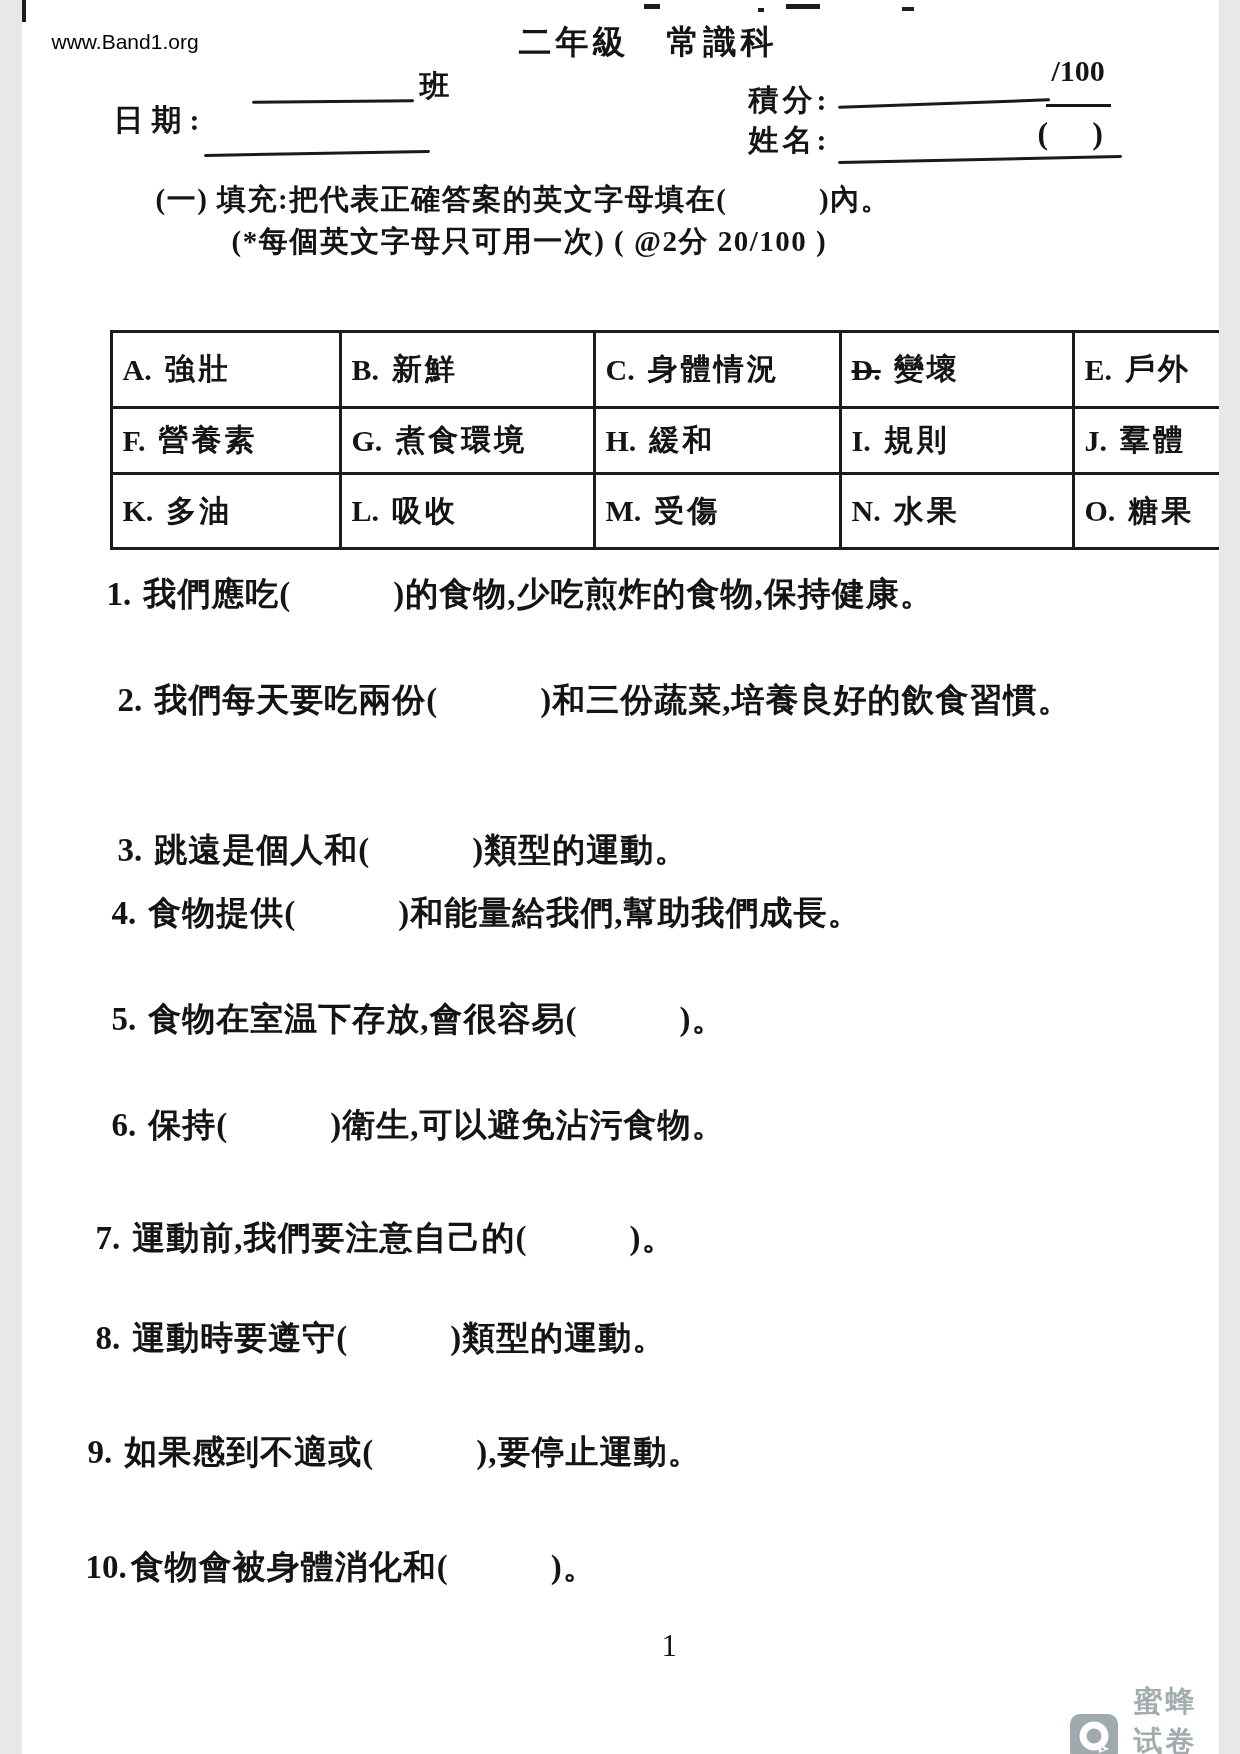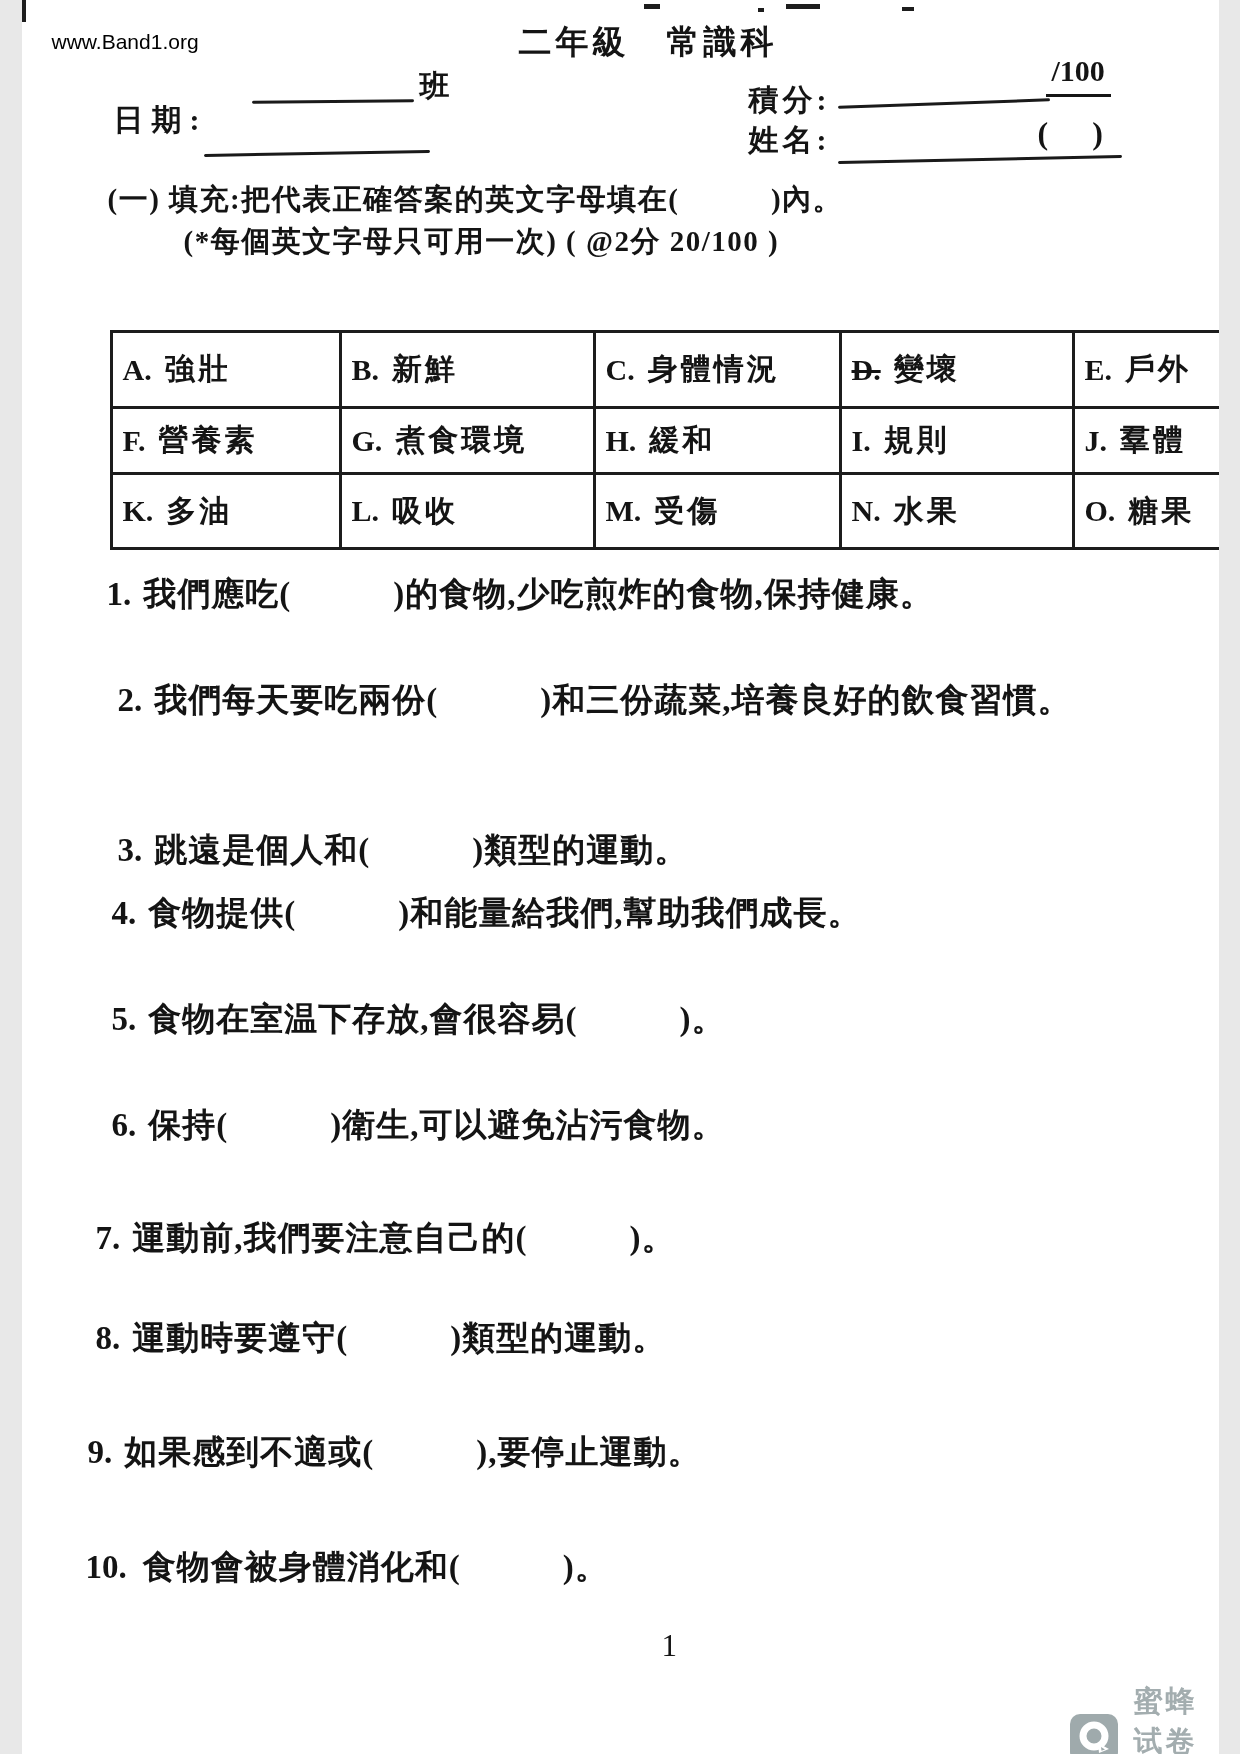--- a/index.html
+++ b/index.html
@@ -5,24 +5,24 @@
   html,body{margin:0;padding:0;background:#e8e8e8;}
   .page{
     position:relative;width:1197px;height:1754px;background:#ffffff;
     font-family:"Liberation Serif","DejaVu Serif",serif;color:#141414;
     overflow:hidden;margin:0 auto;
   }
   .abs{position:absolute;white-space:nowrap;}
   .site{font-family:"Liberation Sans","DejaVu Sans",sans-serif;font-size:21px;color:#000;}
   .title{font-size:33px;font-weight:700;letter-spacing:4px;}
   .hlabel{font-size:30px;letter-spacing:4px;font-weight:600;}
-  .score-total{font-size:30px;font-weight:600;border-bottom:3px solid #161616;padding:0 6px 6px 6px;}
+  .score-total{font-size:30px;font-weight:600;border-bottom:3px solid #161616;padding:0 6px 16px 6px;}
   .blank{position:absolute;height:3px;background:#1a1a1a;border-radius:2px;}
   .paren{font-size:32px;font-weight:600;letter-spacing:6px;}
-  .sec{font-size:29px;letter-spacing:1.5px;font-weight:600;}
+  .sec{font-size:29px;letter-spacing:1.5px;font-weight:600;margin-left:48px;}
   .opt-table{
     position:absolute;left:88px;top:330px;width:1152px;
     display:grid;grid-template-columns:229px 254px 246px 233px 1fr;
     grid-template-rows:76px 66px 72px;
     border:3px solid #1c1c1c;border-right:none;box-sizing:border-box;
   }
   .cell{
     display:flex;align-items:center;padding-left:10px;gap:13px;
     border-right:3px solid #1c1c1c;box-sizing:border-box;overflow:hidden;
   }
@@ -141,21 +141,21 @@
 
   <div class="q" style="left:85px;top:572px;"><span class="q-num">1.</span><span>我們應吃(　　　)的食物,少吃煎炸的食物,保持健康。</span></div>
   <div class="q" style="left:96px;top:678px;"><span class="q-num">2.</span><span>我們每天要吃兩份(　　　)和三份蔬菜,培養良好的飲食習慣。</span></div>
   <div class="q" style="left:96px;top:828px;"><span class="q-num">3.</span><span>跳遠是個人和(　　　)類型的運動。</span></div>
   <div class="q" style="left:90px;top:891px;"><span class="q-num">4.</span><span>食物提供(　　　)和能量給我們,幫助我們成長。</span></div>
   <div class="q" style="left:90px;top:997px;"><span class="q-num">5.</span><span>食物在室温下存放,會很容易(　　　)。</span></div>
   <div class="q" style="left:90px;top:1103px;"><span class="q-num">6.</span><span>保持(　　　)衛生,可以避免沾污食物。</span></div>
   <div class="q" style="left:74px;top:1216px;"><span class="q-num">7.</span><span>運動前,我們要注意自己的(　　　)。</span></div>
   <div class="q" style="left:74px;top:1316px;"><span class="q-num">8.</span><span>運動時要遵守(　　　)類型的運動。</span></div>
   <div class="q" style="left:66px;top:1430px;"><span class="q-num">9.</span><span>如果感到不適或(　　　),要停止運動。</span></div>
-  <div class="q" style="left:64px;top:1545px;"><span class="q-num" style="margin-right:16px;">10.</span><span>食物會被身體消化和(　　　)。</span></div>
+  <div class="q" style="left:64px;top:1545px;"><span class="q-num" style="margin-right:4px;">10.</span><span>食物會被身體消化和(　　　)。</span></div>
 
   <div class="abs pageno" style="left:640px;top:1628px;">1</div>
 
   <div class="brand">
     <span style="display:inline-block;line-height:0;">
       <svg width="48" height="48" viewBox="0 0 48 48">
         <rect x="0" y="0" width="48" height="48" rx="10" fill="#9faaac"></rect>
         <circle cx="24" cy="22" r="11" fill="none" stroke="#ffffff" stroke-width="7"></circle>
         <path d="M28 29 L39 35 L29 39 Z" fill="#ffffff"></path>
         <path d="M31 33 L35 35.5 L31.5 36.8 Z" fill="#9faaac"></path>

